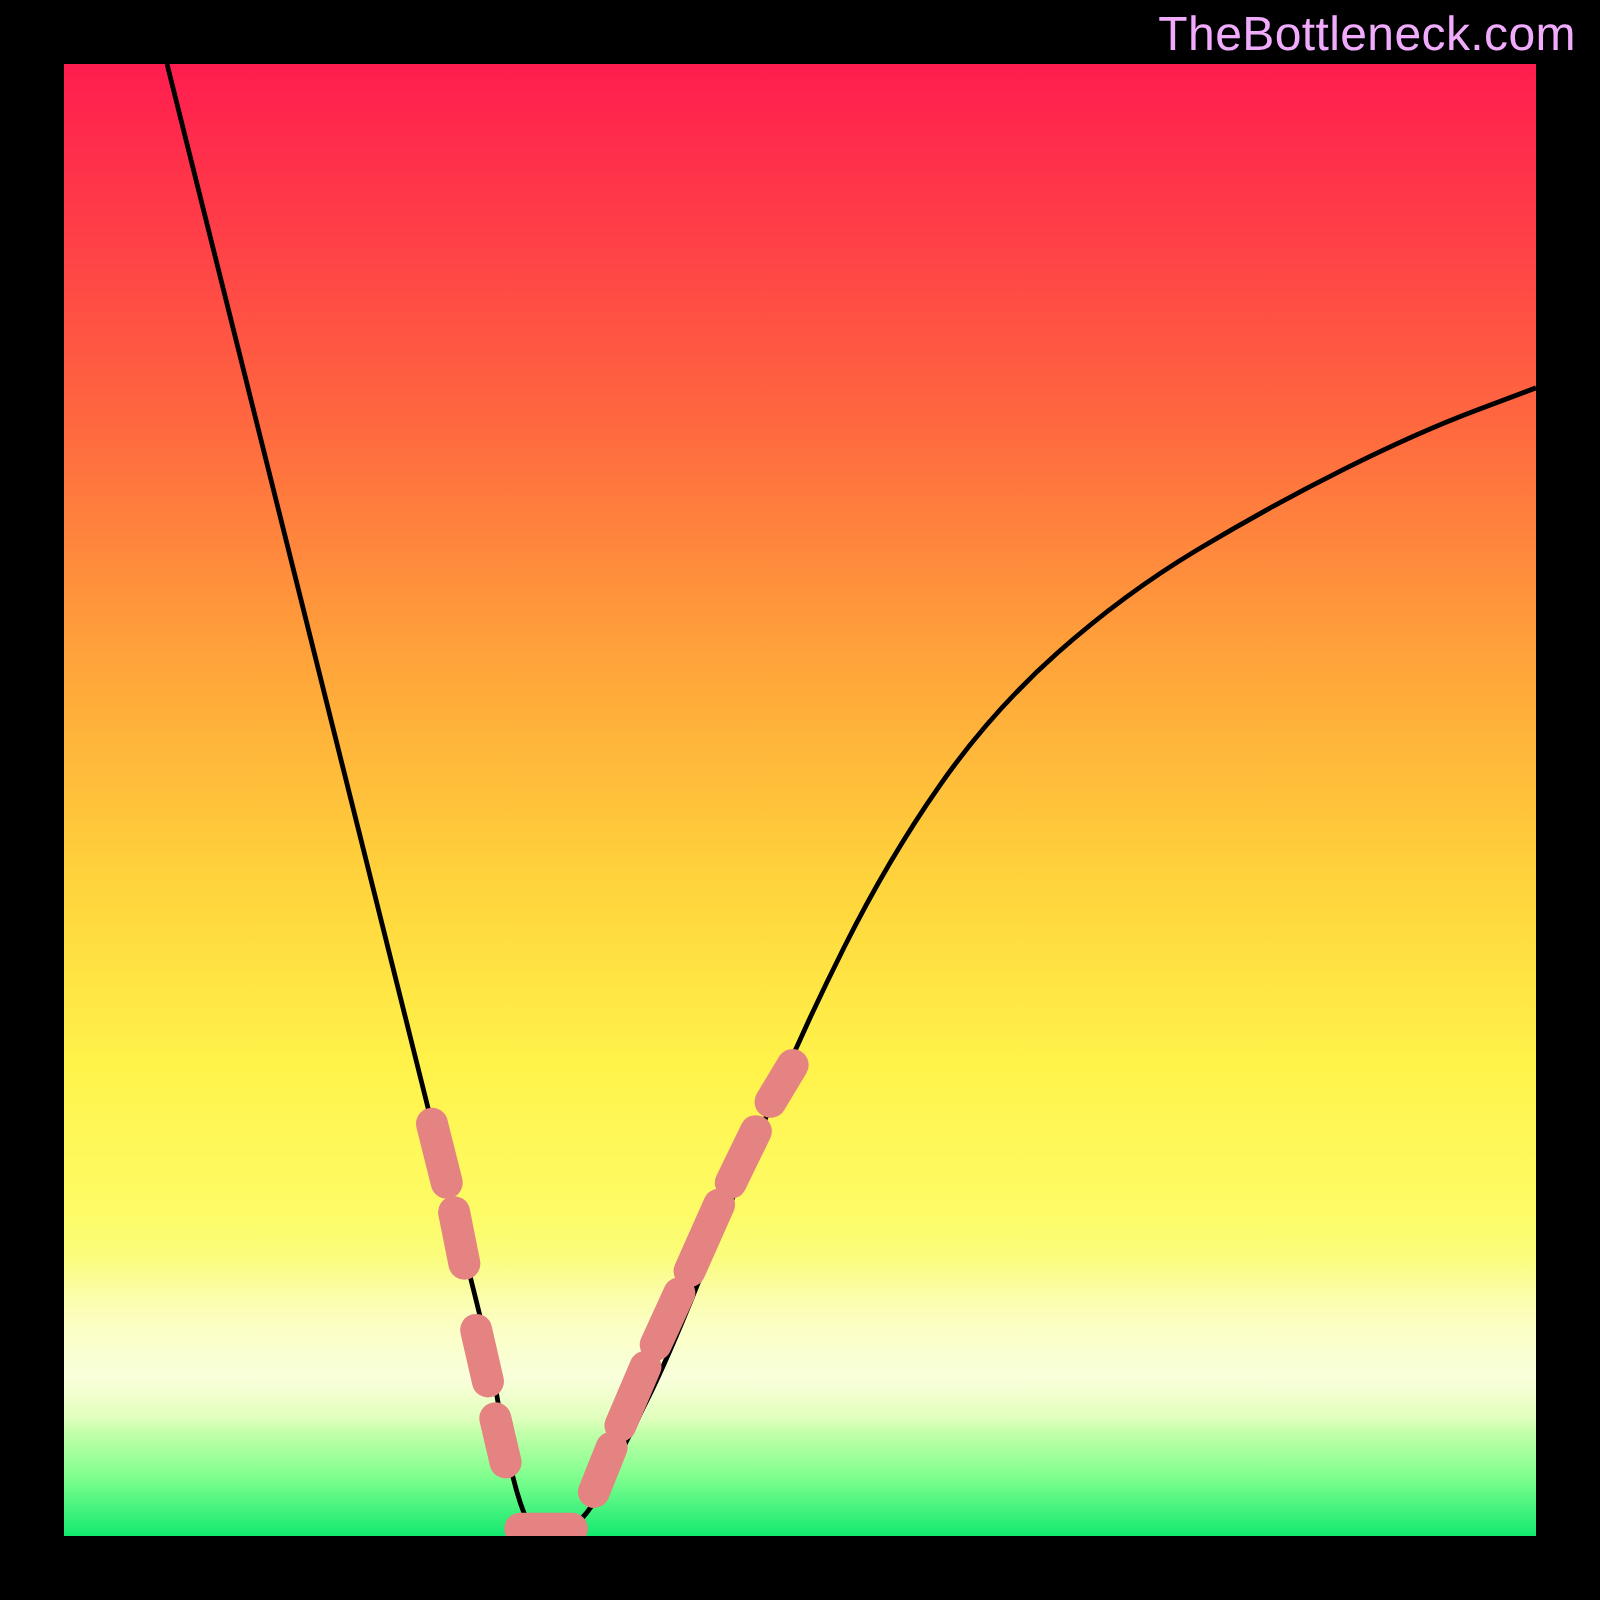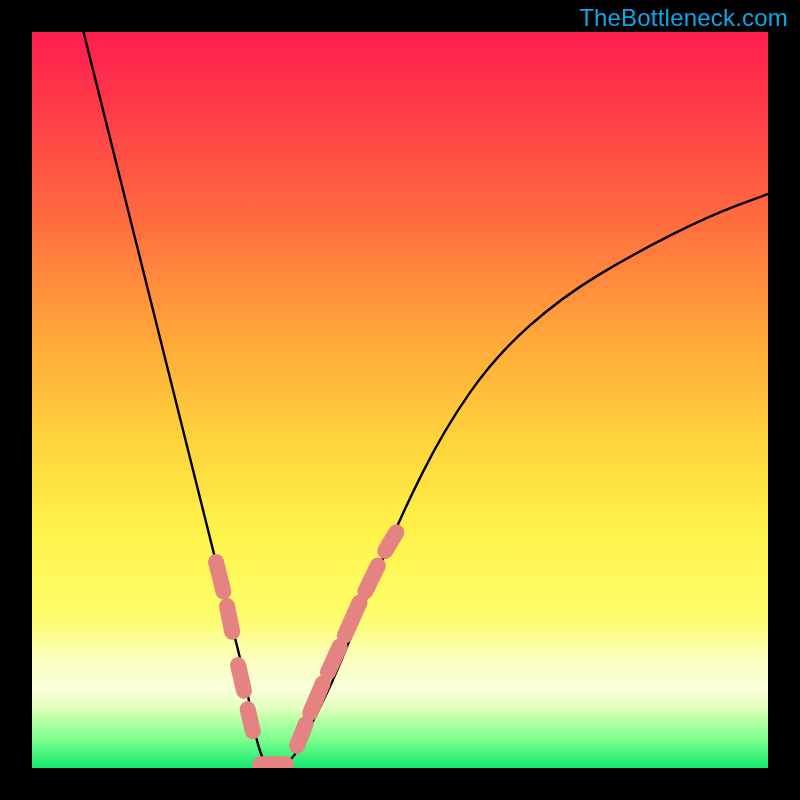--- a/index.html
+++ b/index.html
@@ -14,21 +14,21 @@
   .frame {
     position: relative;
     width: 800px;
     height: 800px;
     background: #000;
   }
   .watermark {
     position: absolute;
     top: 4px;
     right: 12px;
-    color: #0ea5e9;
+    color: #f0abfc;
     font-size: 24px;
     font-weight: 400;
     letter-spacing: 0.2px;
     z-index: 10;
   }
   .plot-area {
     position: absolute;
     left: 32px;
     top: 32px;
     width: 736px;

